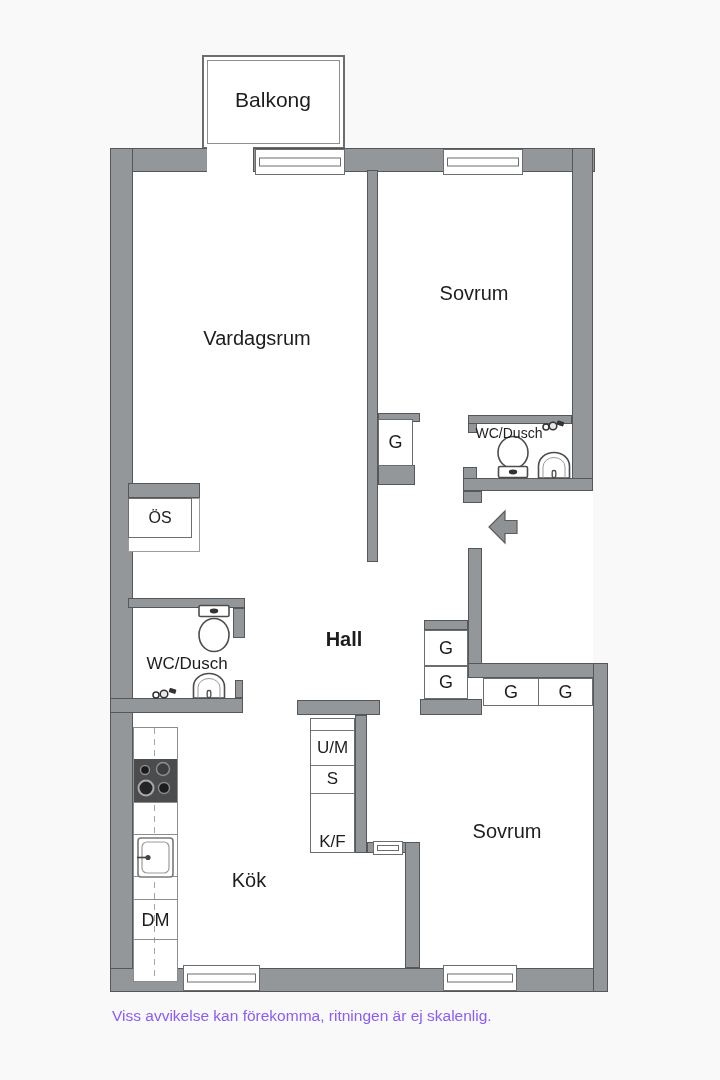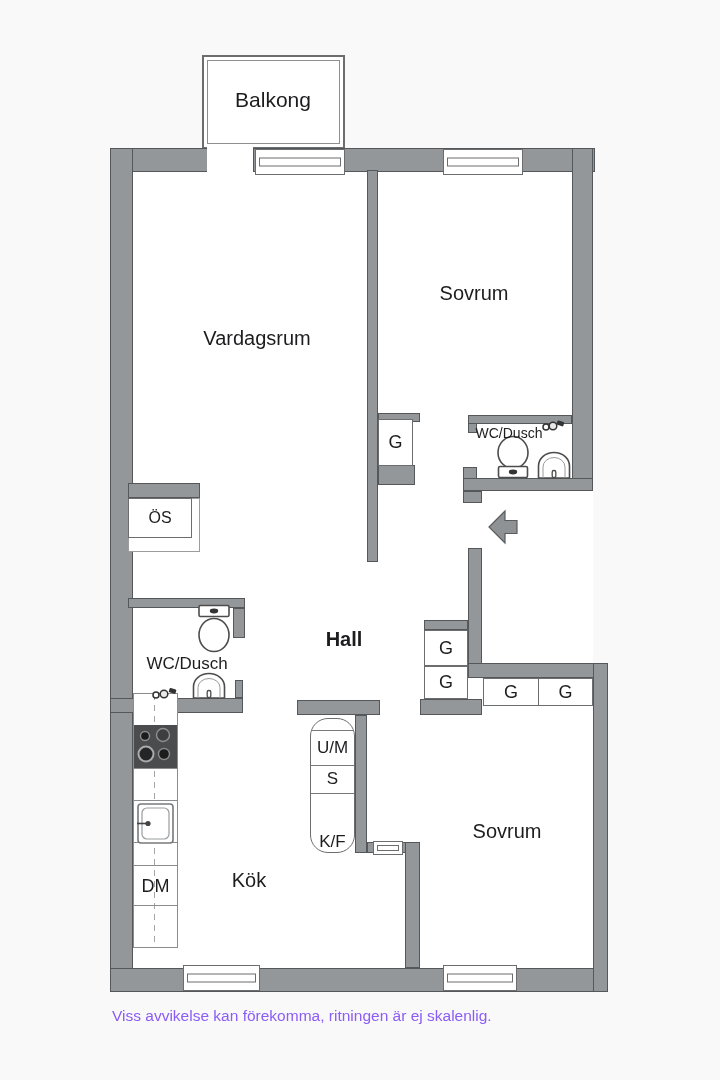--- a/index.html
+++ b/index.html
@@ -101,30 +101,30 @@
   <div class="box" style="left:424px;top:666px;width:44px;height:33px;font-size:18px;">
       <span>G</span>
     </div>
   <div class="box" style="left:483px;top:678px;width:56px;height:28px;font-size:18px;">
       <span>G</span>
     </div>
   <div class="box" style="left:538px;top:678px;width:55px;height:28px;font-size:18px;">
       <span>G</span>
     </div>
 
-  <div class="box" style="left:310px;top:718px;width:45px;height:135px;border-radius:18px;">
+  <div class="box" style="left:310px;top:718px;width:45px;height:135px;">
     <div class="uline" style="top:11px;"></div>
     <div class="uline" style="top:46px;"></div>
     <div class="uline" style="top:74px;"></div>
     <div class="lbl" style="left:50%;top:29px;font-size:17px;">U/M</div>
     <div class="lbl" style="left:50%;top:60px;font-size:17px;">S</div>
     <div class="lbl" style="left:50%;top:111px;font-size:17px;margin-top:12px;">K/F</div>
   </div>
 
-  <div class="counter" style="left:133px;top:693px;width:45px;height:255px;">
+  <div class="counter" style="left:133px;top:727px;width:45px;height:255px;">
     <div class="dash" style="left:20px;"></div>
     <div class="cline" style="top:31px;"></div>
     <div class="cline" style="top:74px;"></div>
     <div class="cline" style="top:106px;"></div>
     <div class="cline" style="top:148px;"></div>
     <div class="cline" style="top:171px;"></div>
     <div class="cline" style="top:211px;"></div>
     <svg style="left:0;top:31px;" width="43" height="43">
       <rect x="0" y="0" width="43" height="43" fill="#4a4c4e"></rect>
       <circle cx="11" cy="11" r="4.5" fill="#1c1c1c" stroke="#8b8b8b" stroke-width="1.4"></circle>

